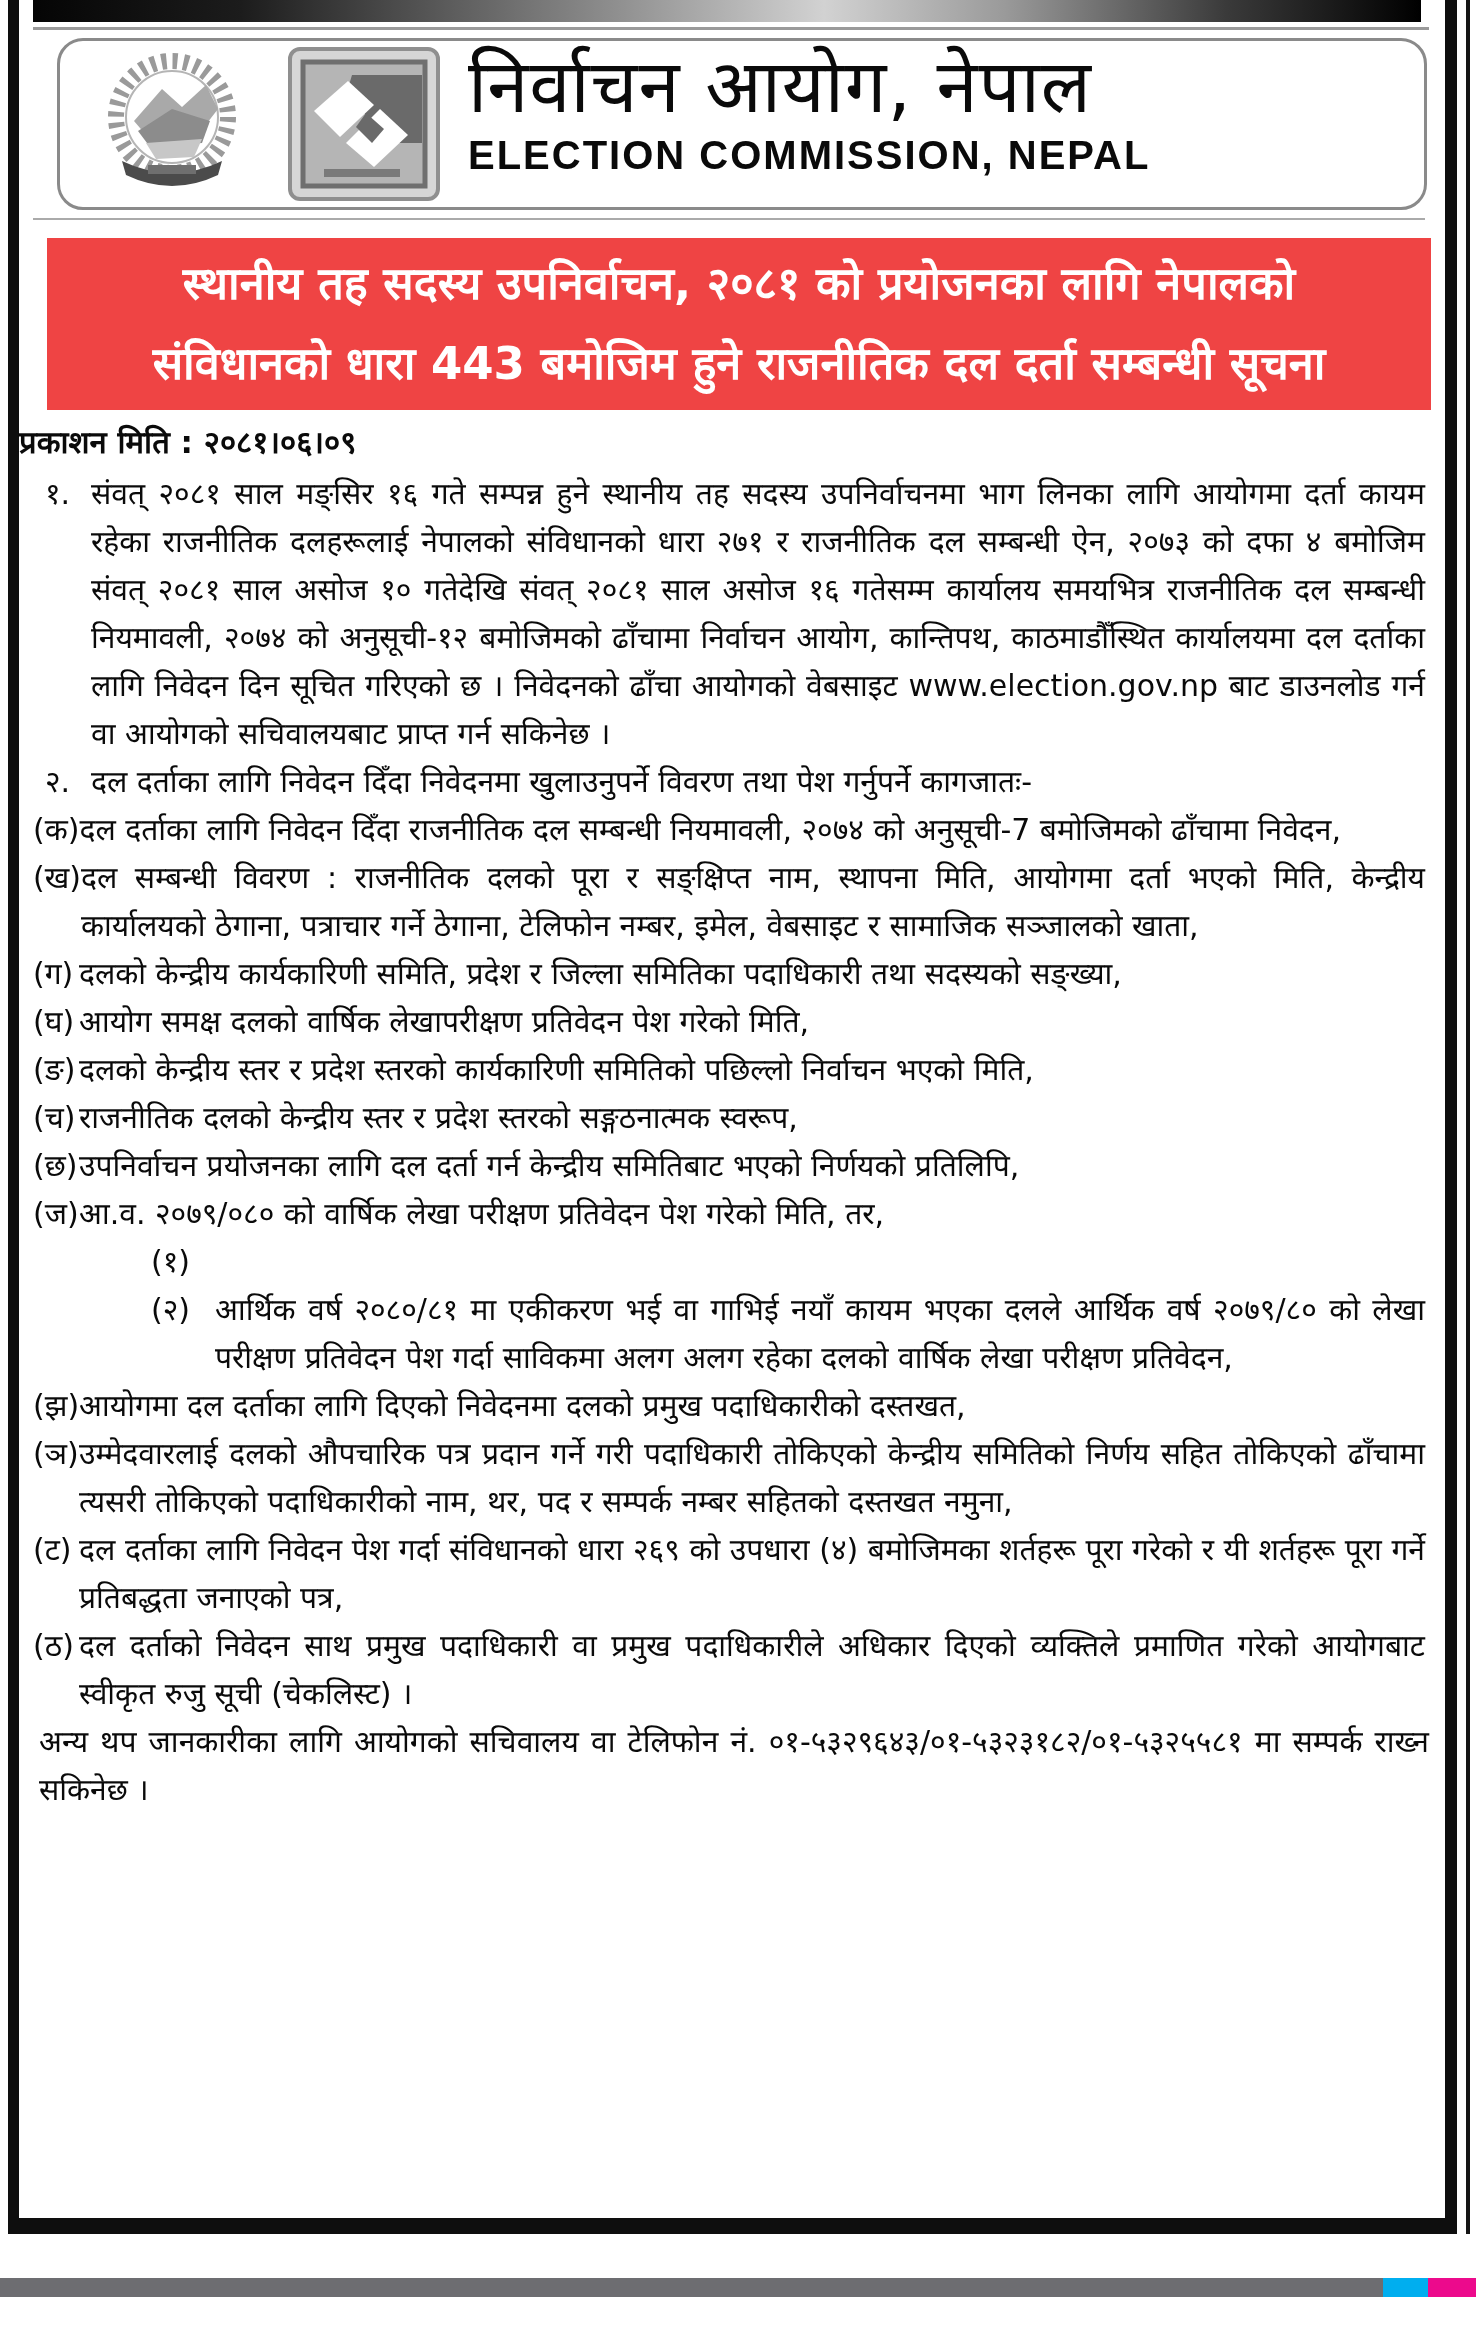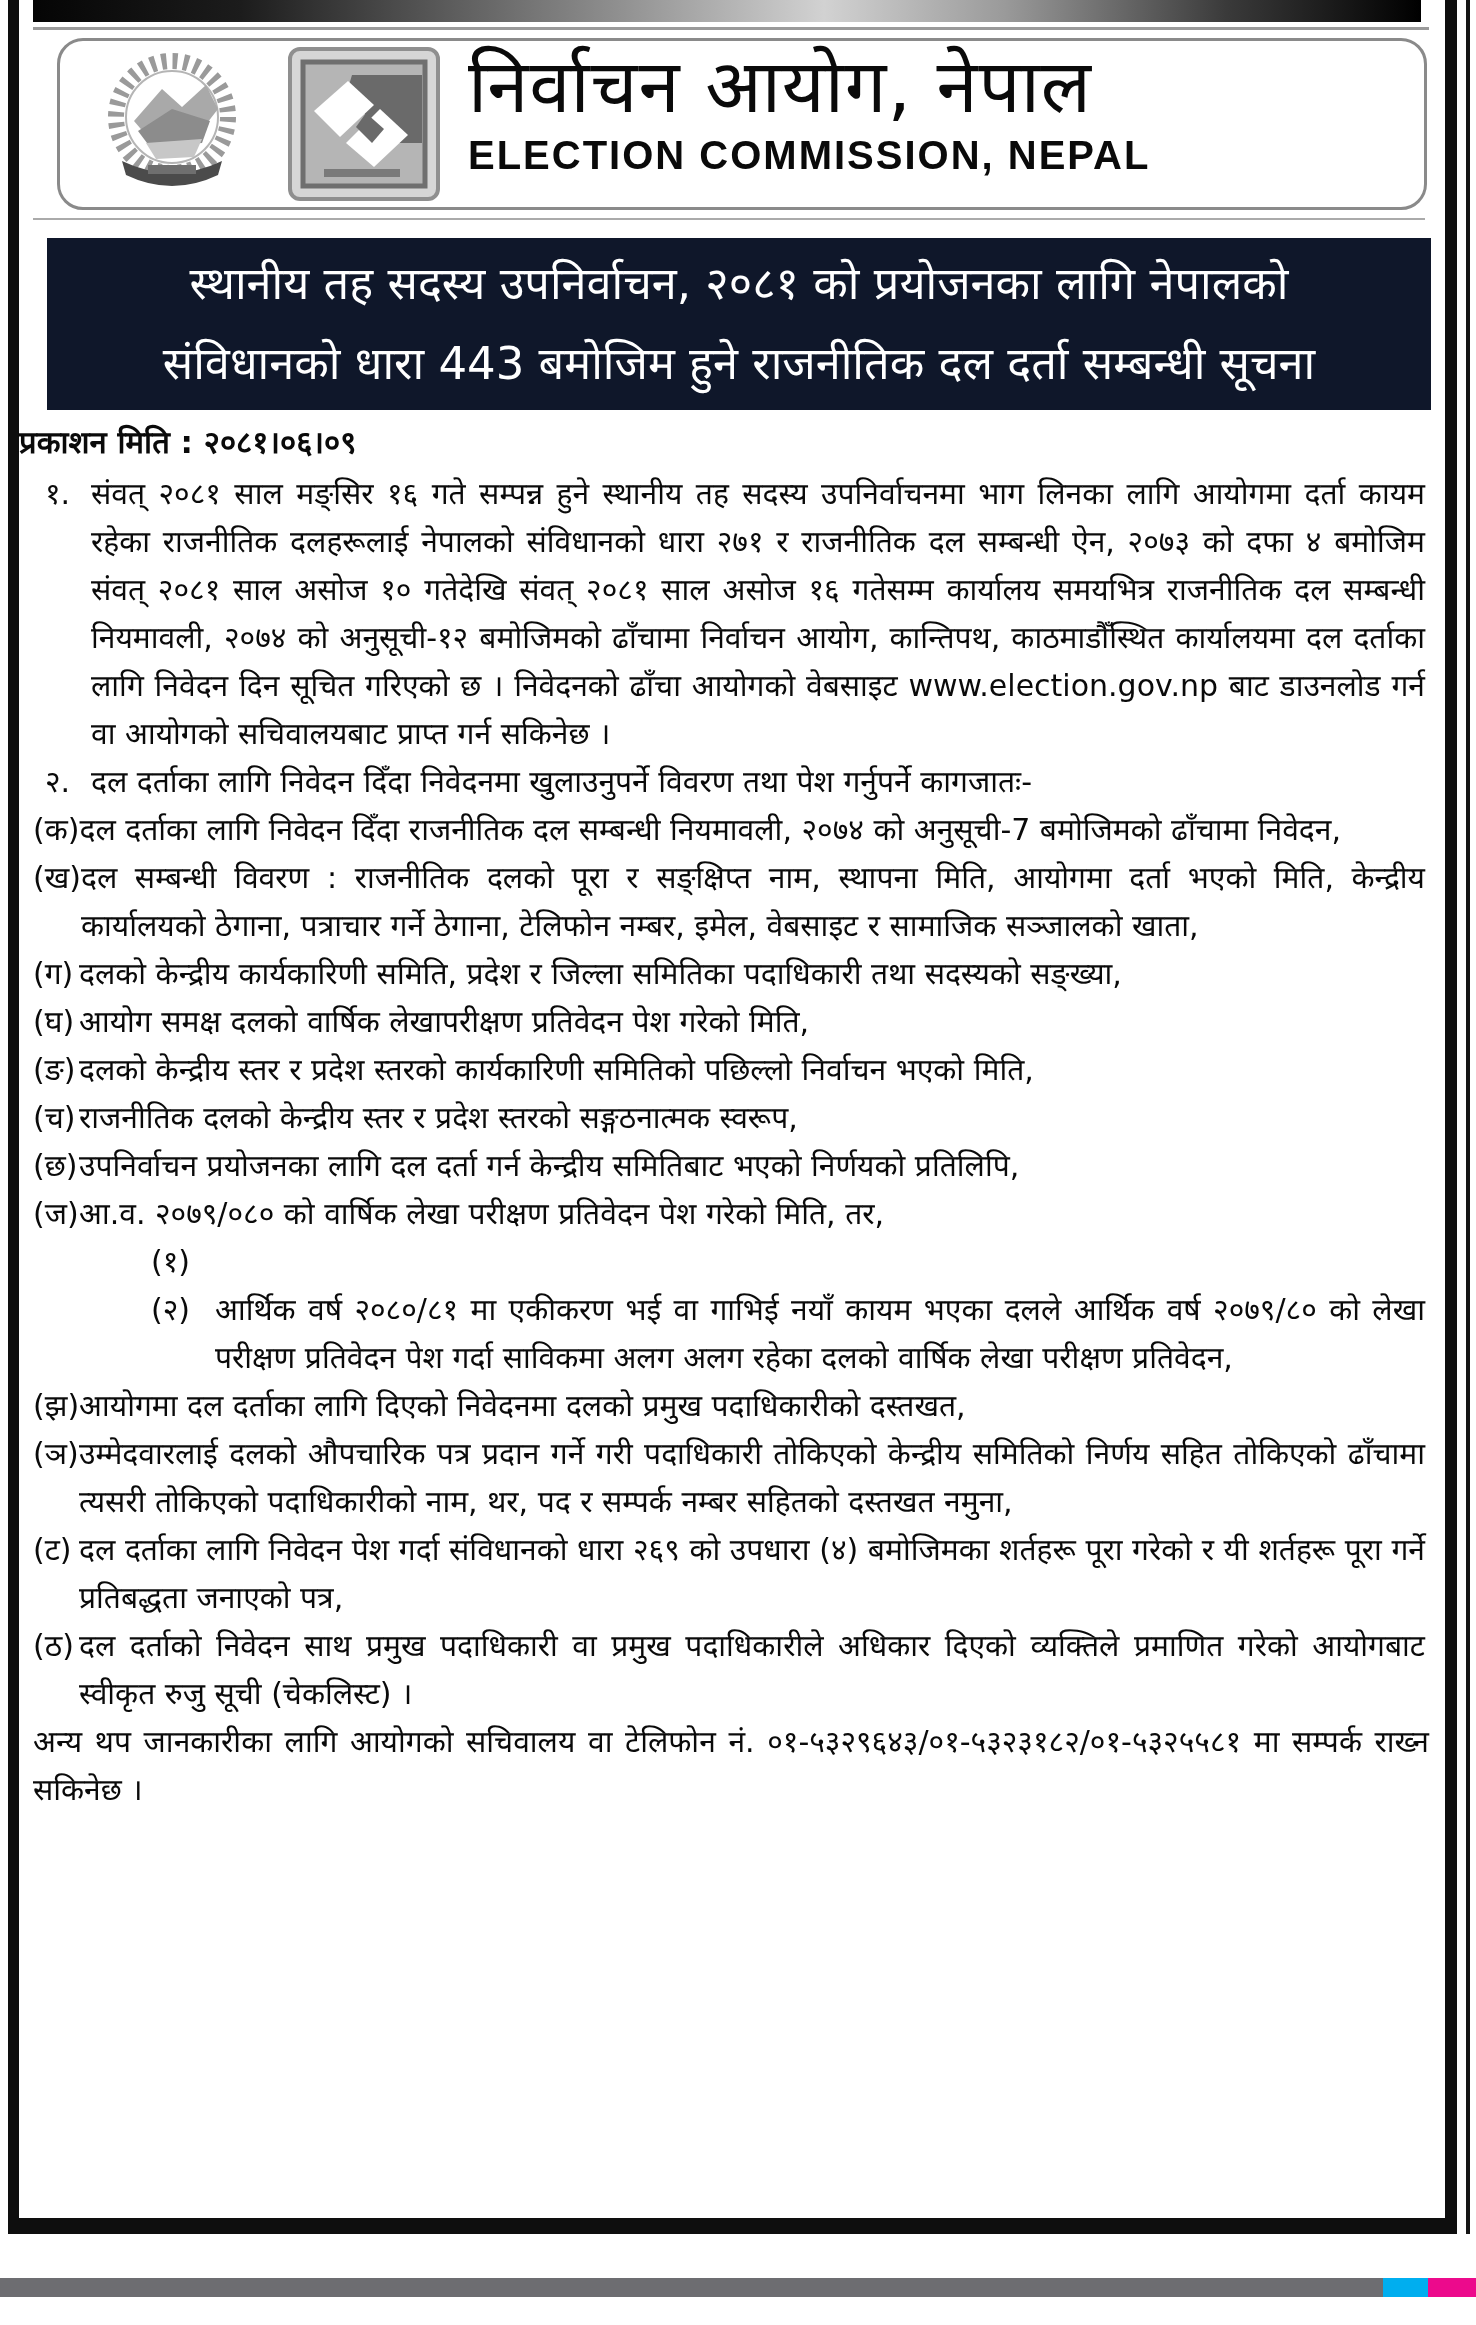--- a/index.html
+++ b/index.html
@@ -33,37 +33,37 @@
     position:relative;margin:8px 18px 0 38px;height:166px;
     background:#fff;border:3px solid #8a8a8a;border-radius:26px;
   }
   .emblem{position:absolute;left:26px;top:10px;width:172px;height:146px;}
   .ballot{position:absolute;left:228px;top:6px;width:152px;height:154px;}
   .titles{position:absolute;left:408px;top:2px;right:14px;text-align:left;}
   .title-np{font-size:74px;line-height:86px;font-weight:normal;letter-spacing:1px;white-space:nowrap;}
   .title-en{font-family:"Liberation Sans","DejaVu Sans",sans-serif;font-size:40px;line-height:52px;font-weight:bold;letter-spacing:2px;white-space:nowrap;}
   .header-sep{margin:8px 20px 0 14px;height:2px;background:#aaaaaa;}
   .banner{
-    margin:18px 14px 0 28px;background:#0f172a;color:#fff;
-    text-align:center;font-weight:normal;font-size:45px;line-height:80px;
+    margin:18px 14px 0 28px;background:#ef4444;color:#fff;
+    text-align:center;font-weight:bold;font-size:45px;line-height:80px;
     padding:6px 8px;
   }
   .pubdate{
     margin-top:12px;text-align:left;font-weight:bold;font-size:31px;line-height:40px;
   }
   .notice-body{
     margin:8px 20px 0 0;font-size:30px;line-height:48px;
   }
   .para{display:flex;align-items:baseline;}
   .para .label{flex:0 0 60px;box-sizing:border-box;padding-left:14px;white-space:nowrap;}
   .para .ptext{flex:1 1 auto;text-align:justify;}
   .para.level-0 .label{padding-left:26px;flex-basis:72px;}
   .para.level-2{padding-left:132px;}
   .para.level-2 .label{flex-basis:64px;padding-left:0;}
-  .footer-note{padding:0 16px 0 14px;text-align:justify;font-size:30px;line-height:48px;}
+  .footer-note{padding:0 16px 0 14px;text-align:justify;font-size:30px;line-height:48px;margin-left:6px;}
   
   .bottom-strip{position:absolute;left:0;top:2278px;height:19px;width:1476px;display:flex;}
   .strip-gray{width:1383px;height:100%;}
   .strip-cyan{width:45px;height:100%;}
   .strip-magenta{width:48px;height:100%;}
 </style>
 </head>
 <body>
 
 <div class="canvas">

